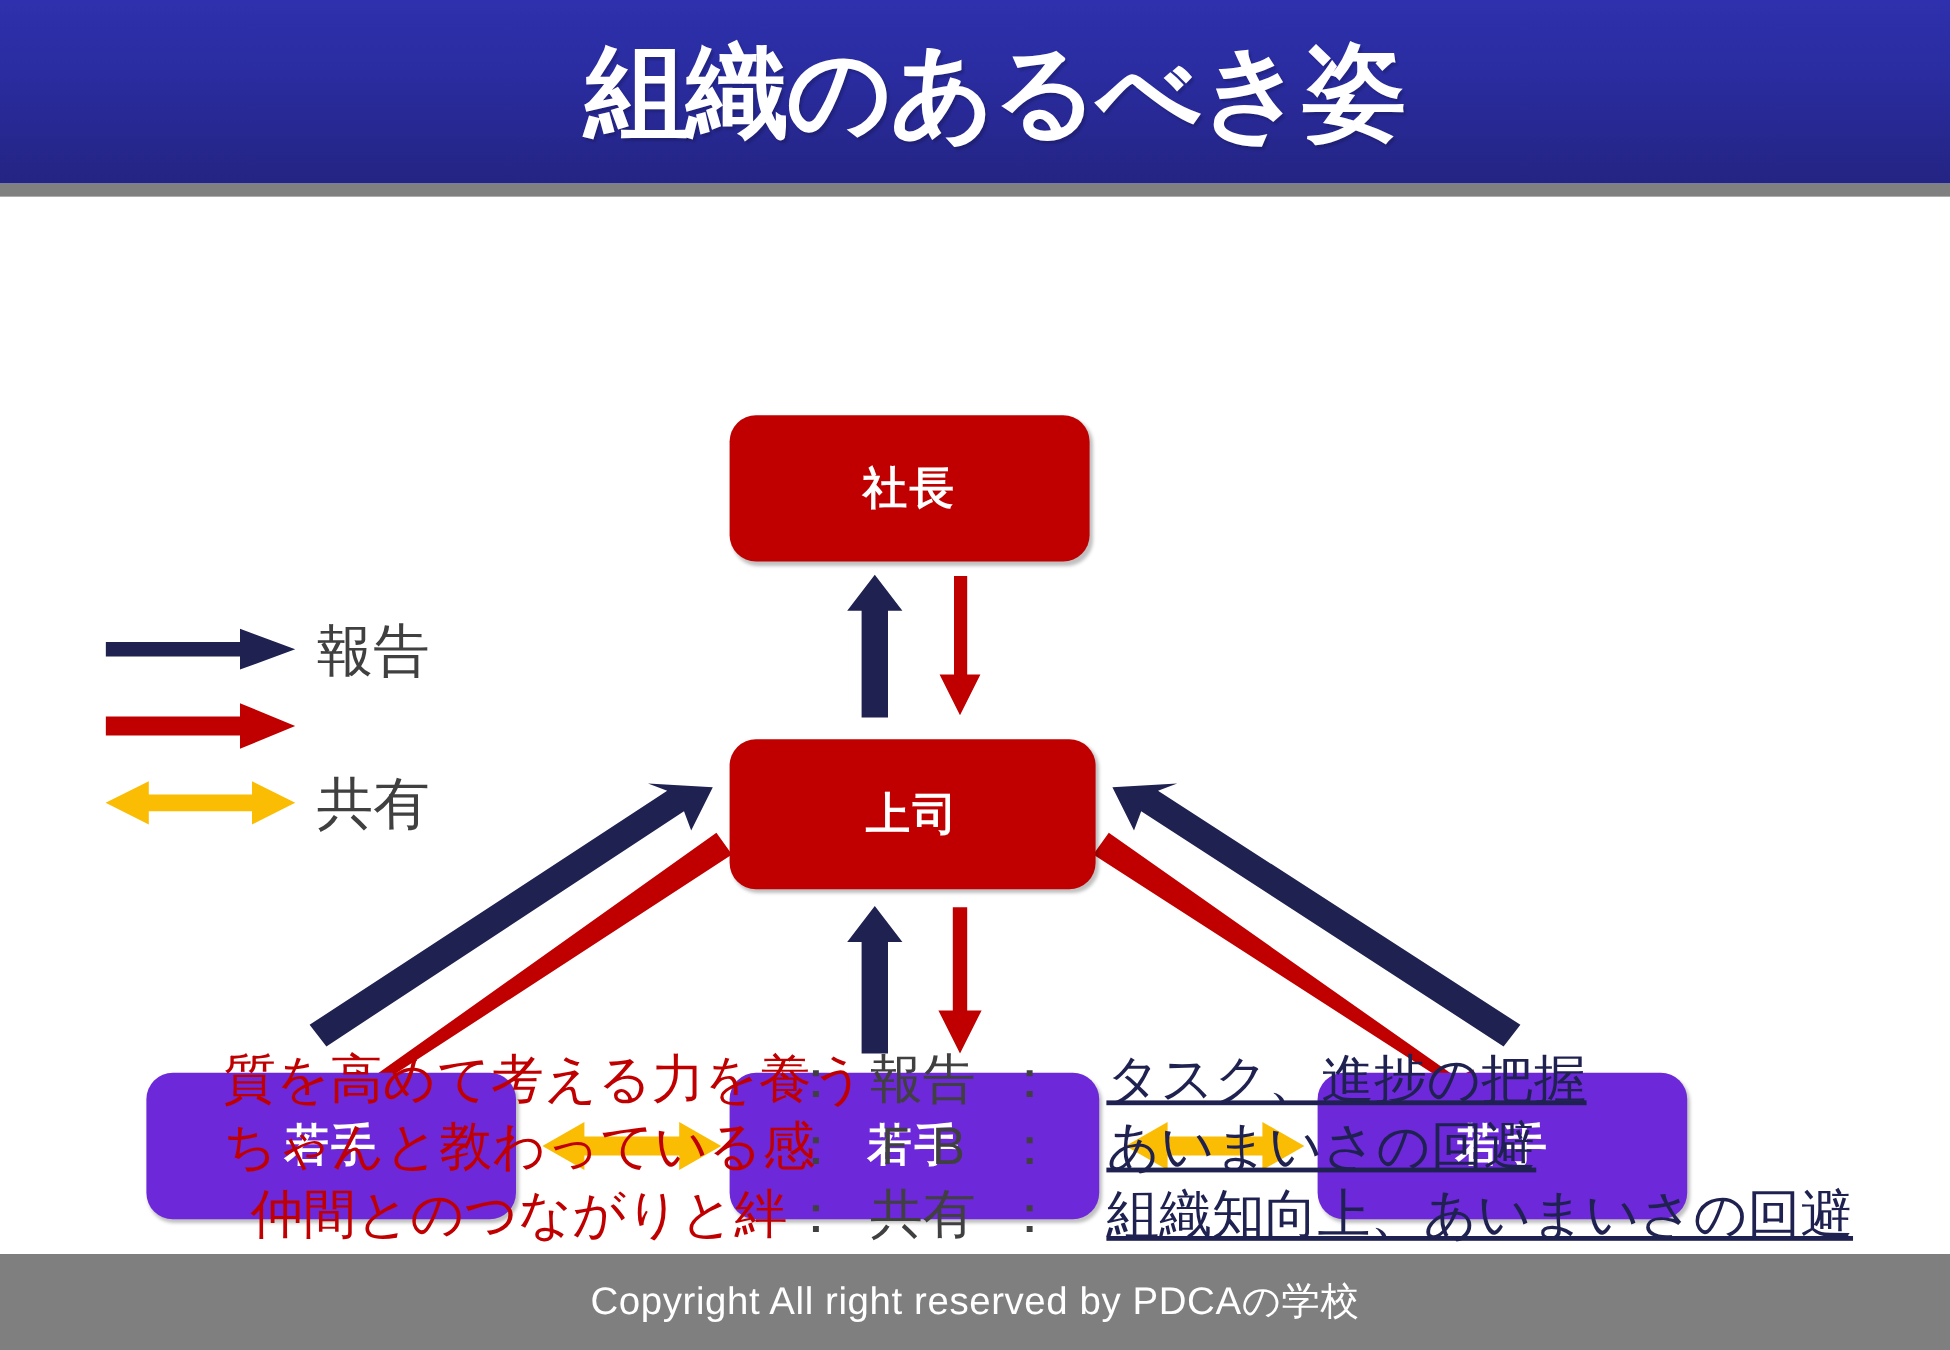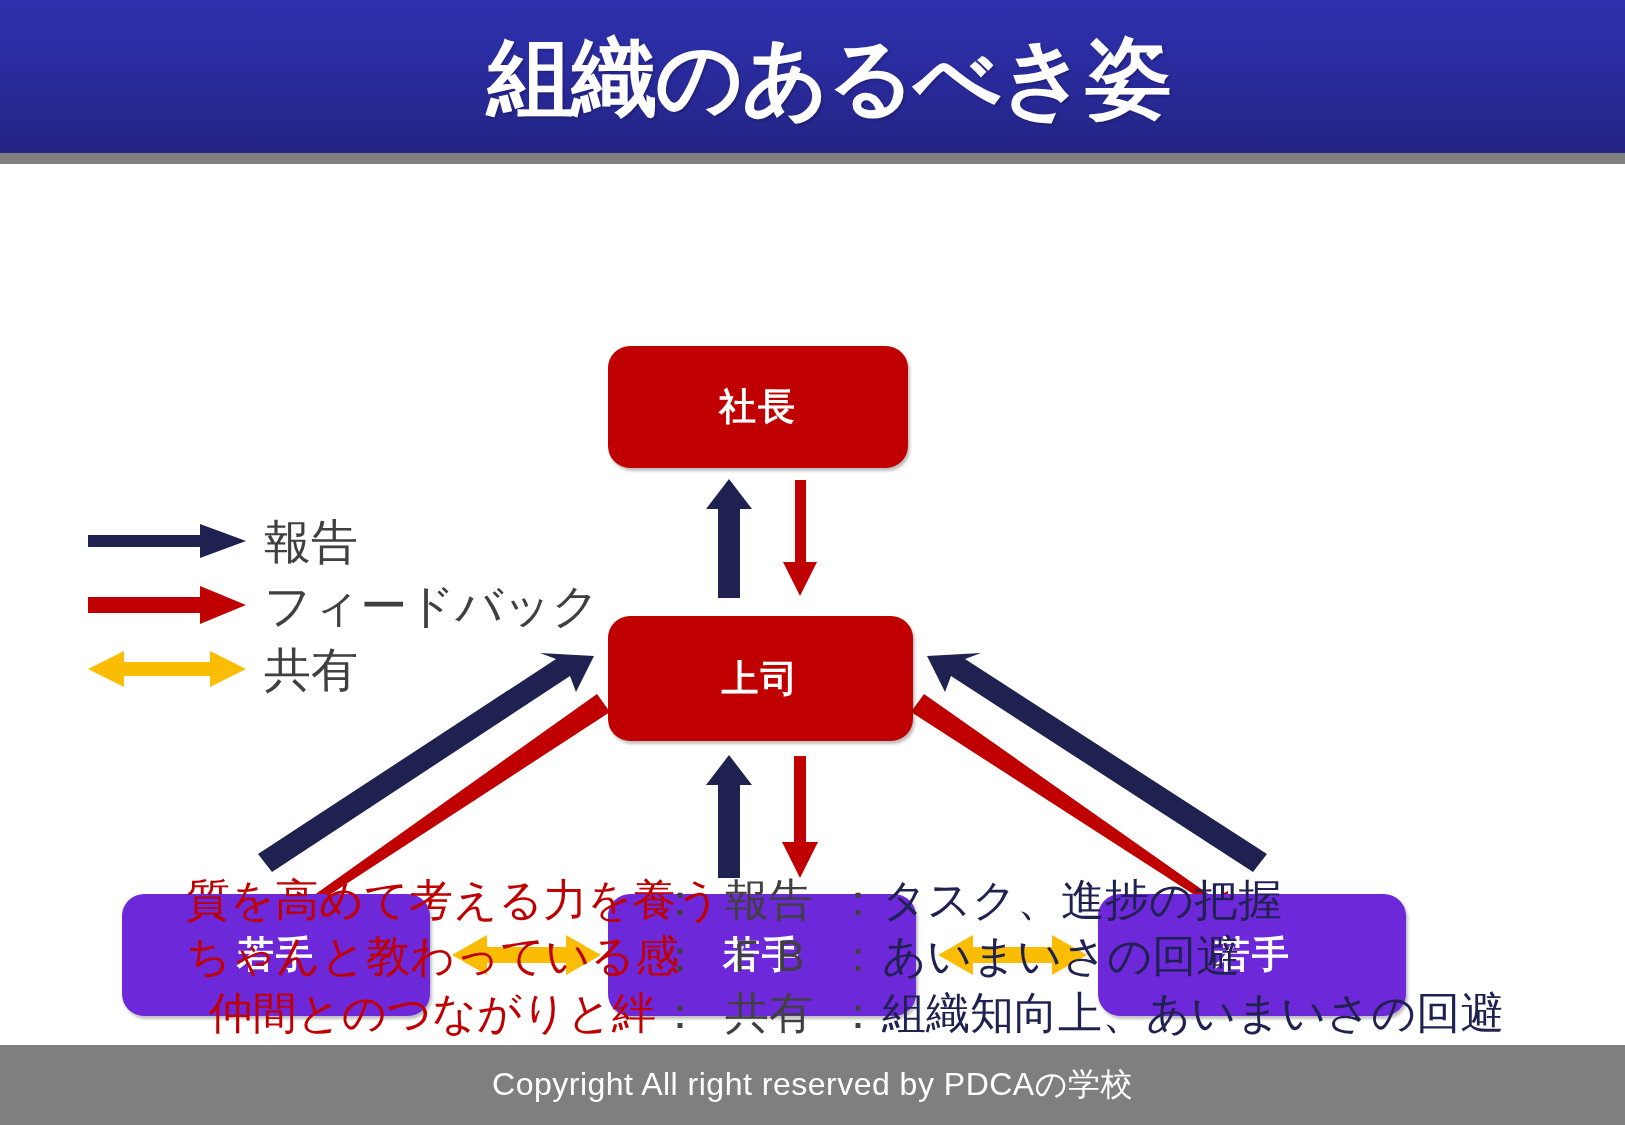--- a/index.html
+++ b/index.html
@@ -140,21 +140,23 @@
     white-space: nowrap;
   }
   .sum-kind {
     color: #404040;
     width: 130px;
     text-align: center;
     white-space: nowrap;
   }
   .sum-detail {
     color: #1f2150;
-    white-space: nowrap;
+    margin-left: 40px;
+    white-space: nowrap;
+    text-decoration: underline;
   }
 
   
   #footer-bar {
     position: absolute;
     left: 0;
     top: 1045px;
     width: 1625px;
     height: 80px;
     background: #7f7f7f;
@@ -247,21 +249,20 @@
       <svg class="legend-glyph" viewBox="0 0 158 40" xmlns="http://www.w3.org/2000/svg">
         <polygon fill="#1f2150" points="0,14 112,14 112,3 158,20 112,37 112,26 0,26"></polygon>
       </svg>
       <span class="legend-label">報告</span>
     </div>
 
     <div class="legend-row">
       <svg class="legend-glyph" viewBox="0 0 158 40" xmlns="http://www.w3.org/2000/svg">
         <polygon fill="#c00000" points="0,12 112,12 112,1 158,20 112,39 112,28 0,28"></polygon>
       </svg>
-      <span class="legend-label">フィードバック</span>
     </div>
 
     <div class="legend-row">
       <svg class="legend-glyph" viewBox="0 0 158 40" xmlns="http://www.w3.org/2000/svg">
         <polygon fill="#fbbc04" points="0,20 36,2 36,13 122,13 122,2 158,20 122,38 122,27 36,27 36,38"></polygon>
       </svg>
       <span class="legend-label">共有</span>
     </div>
 
   </div>

